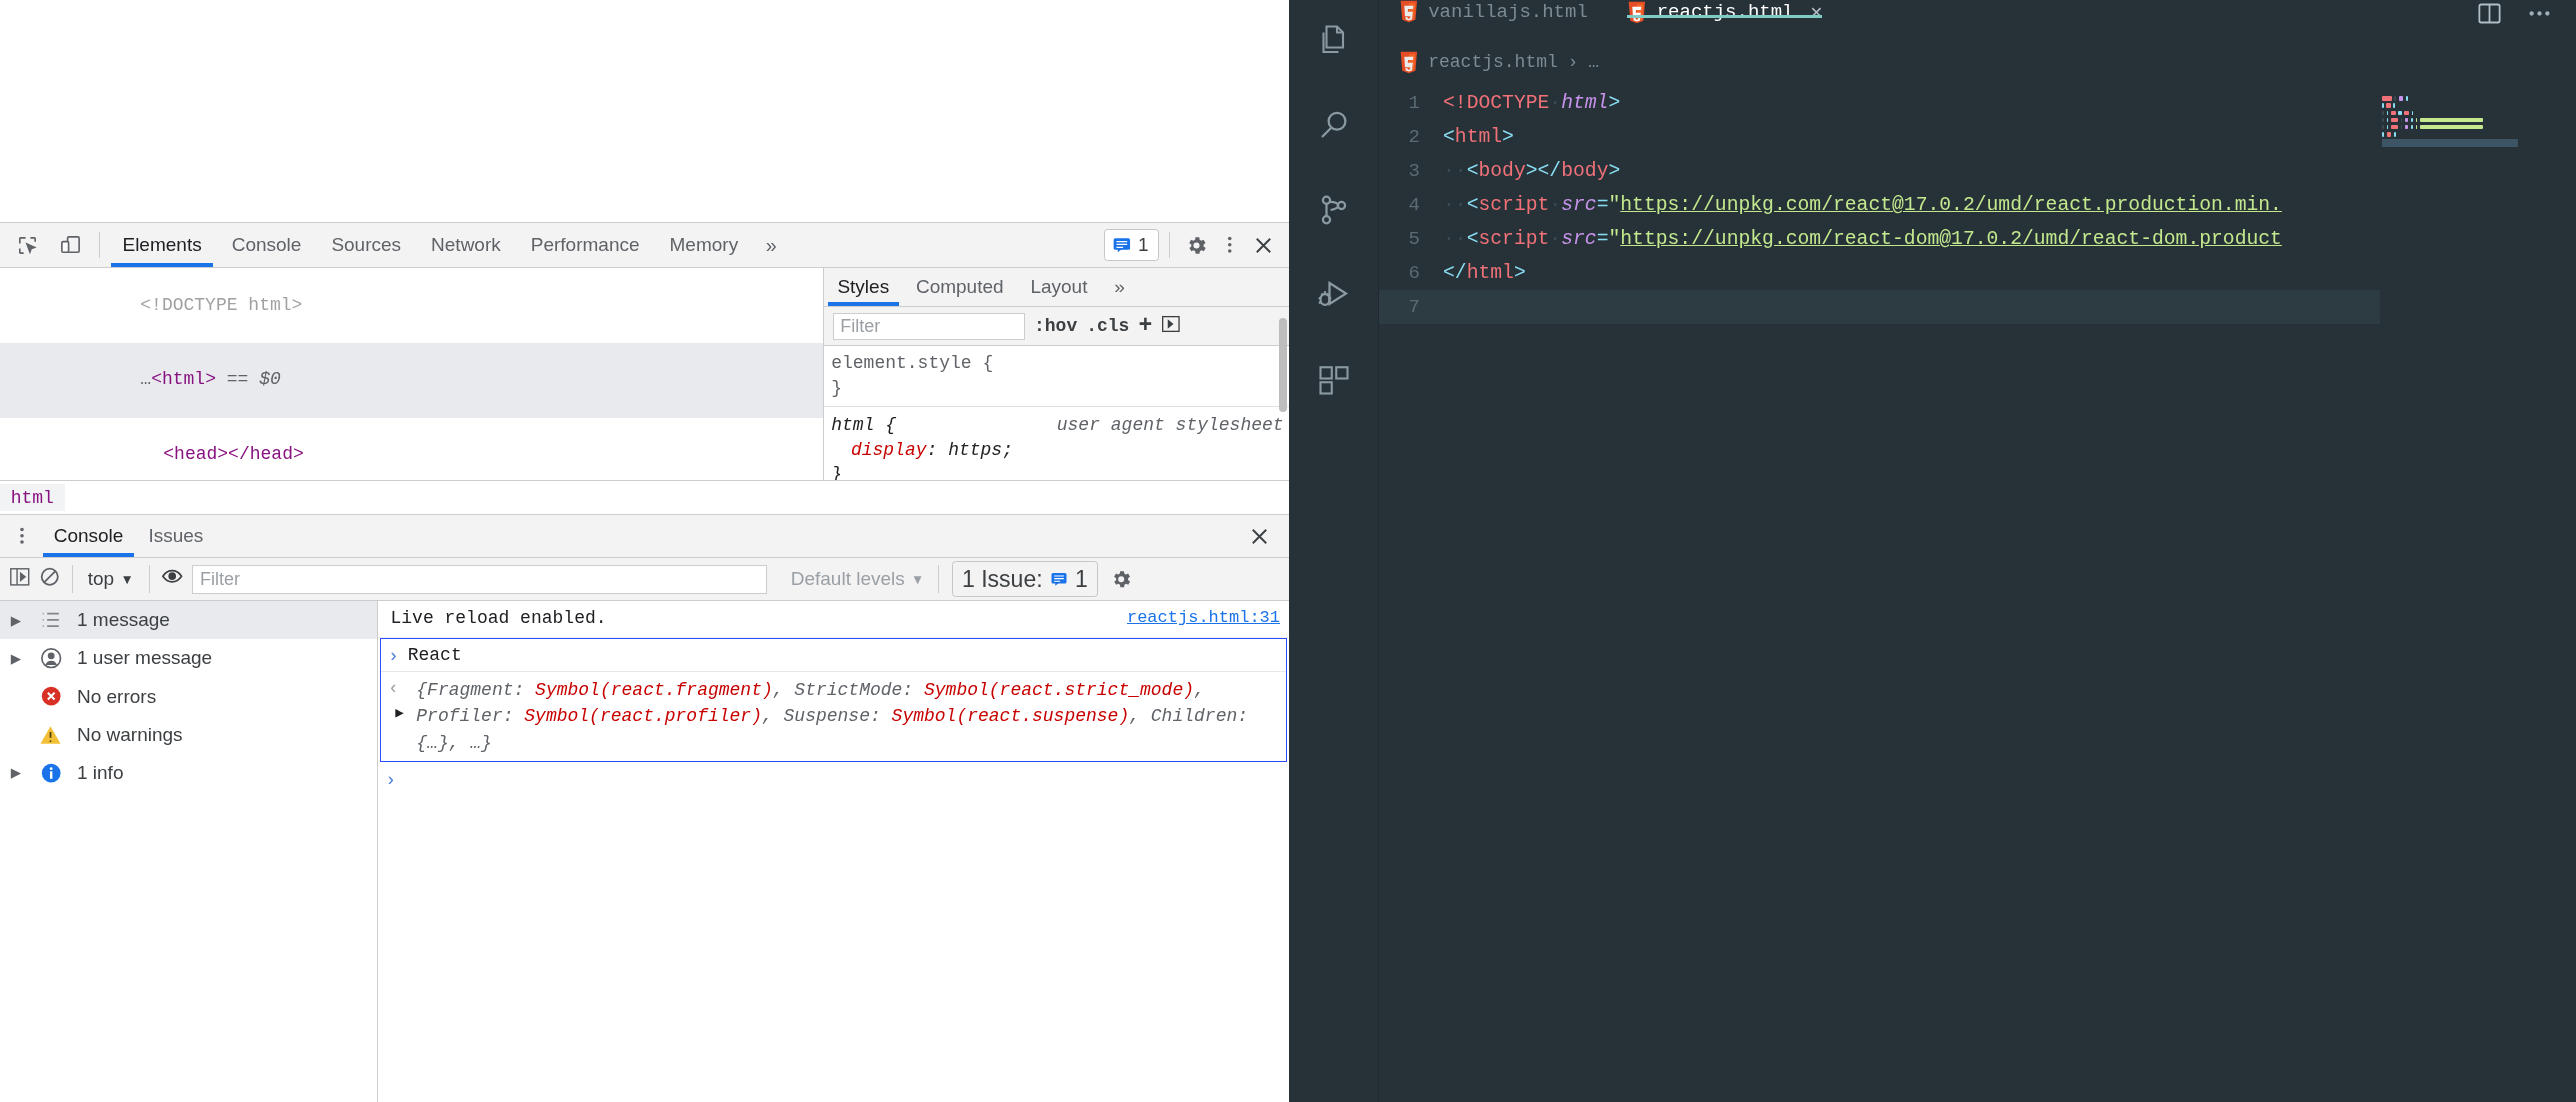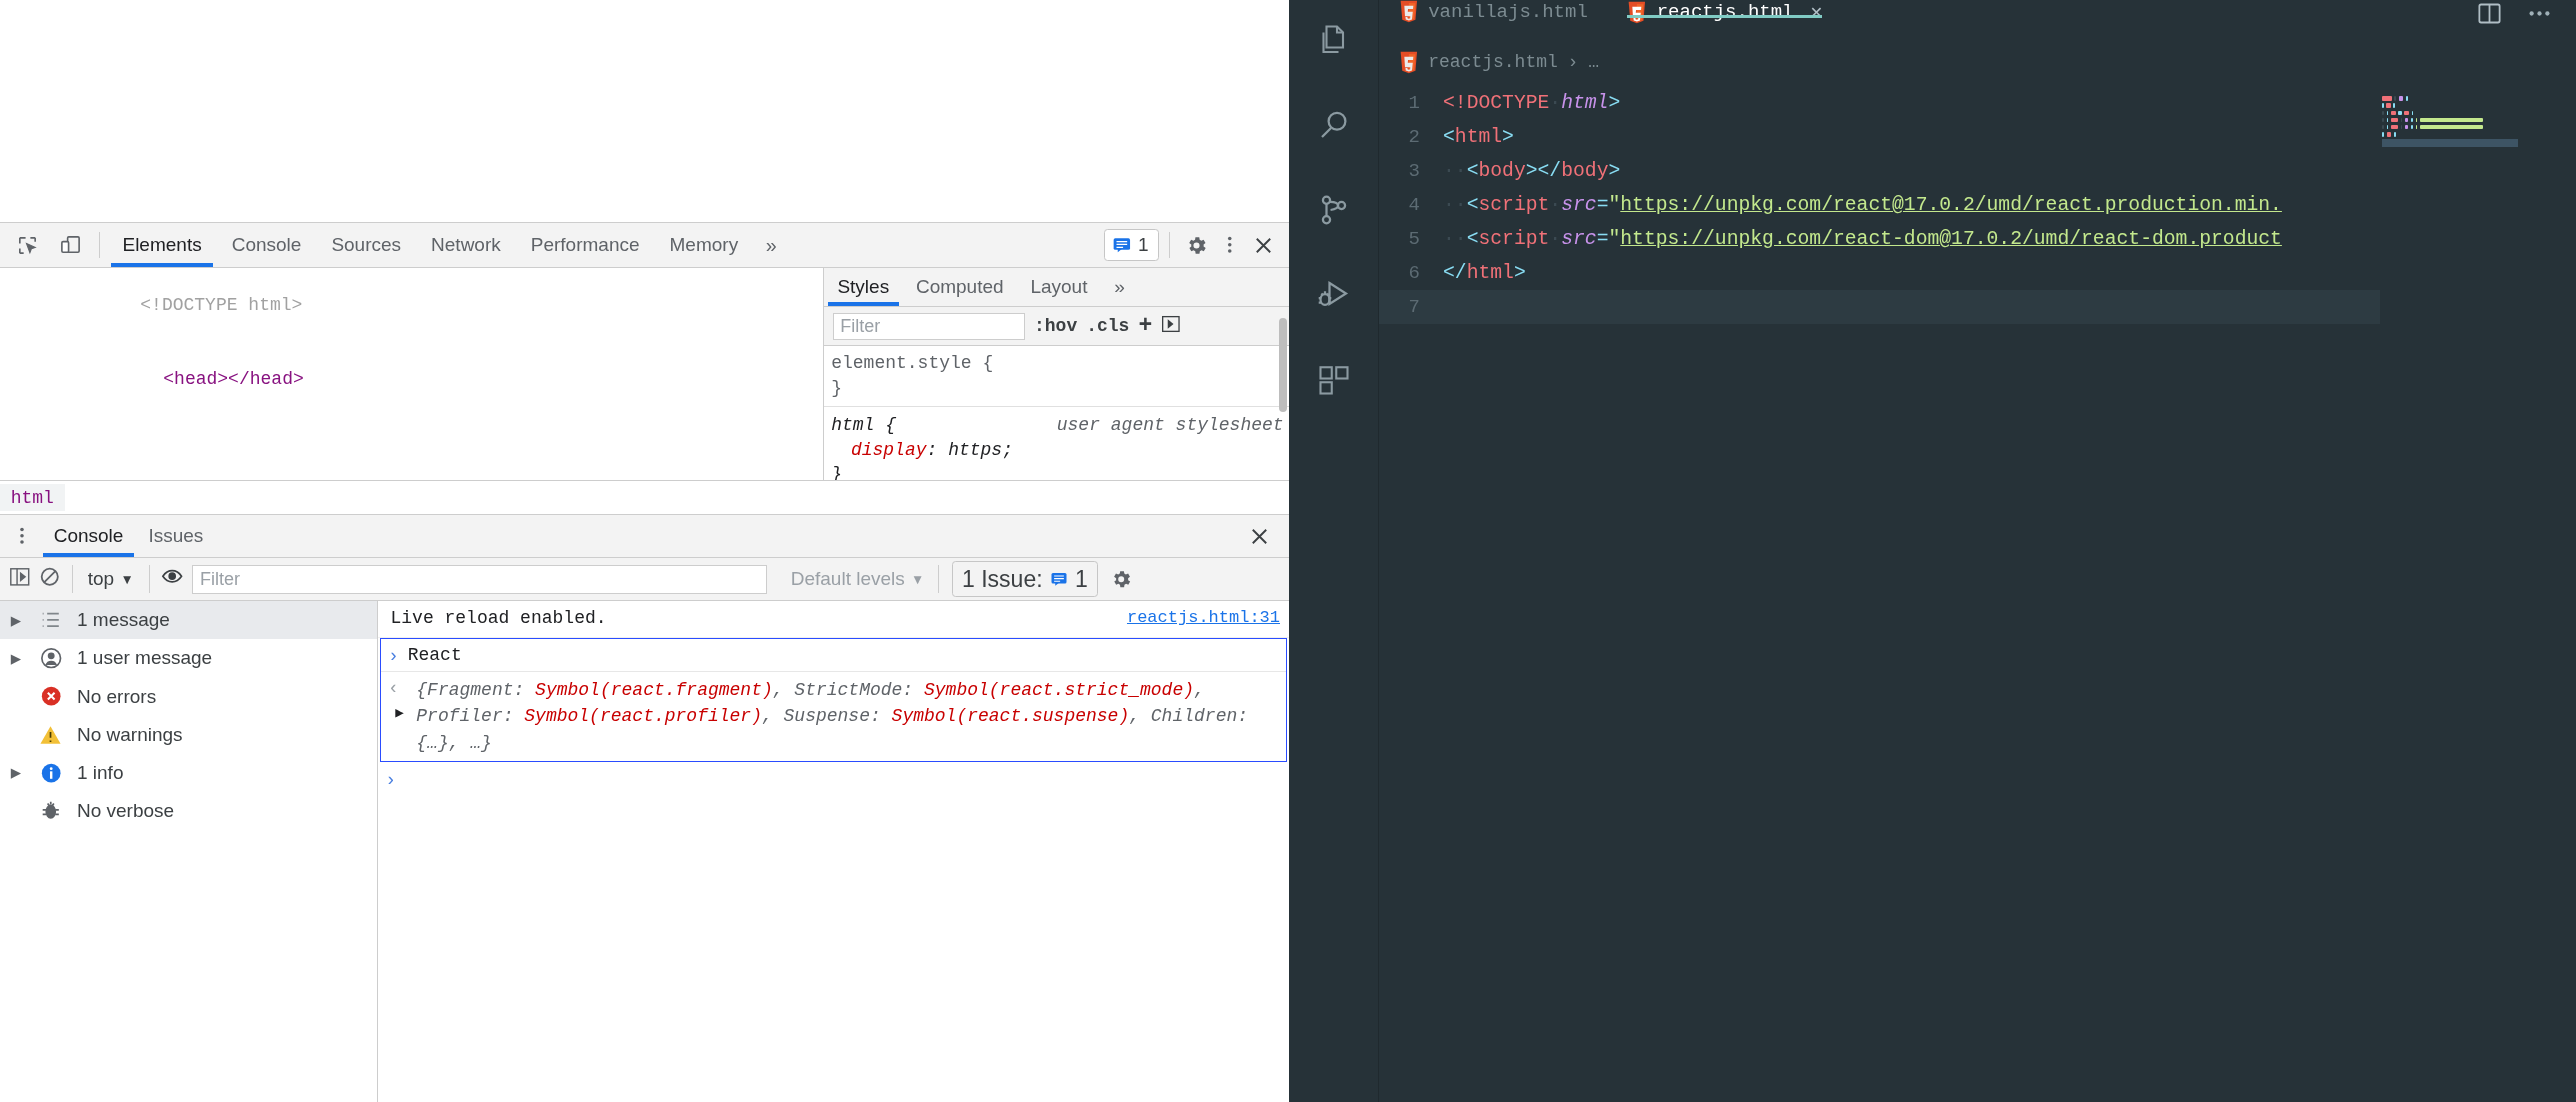--- a/index.html
+++ b/index.html
@@ -247,20 +247,23 @@
           </div>
         </div>
       </div>
 
       <div class="dt-body">
 
         <div class="dom-pane">
           <div class="dom-line">
             <span class="t-doctype">&lt;!DOCTYPE html&gt;</span>
           </div>
+          <div class="dom-line sel">
+            <span class="t-gray">…</span><span class="t-tag">&lt;html&gt;</span> <span class="t-ital">== $0</span>
+          </div>
           <div class="dom-line">
             <span style="padding-left:23px"></span><span class="t-tag">&lt;head&gt;&lt;/head&gt;</span>
           </div>
 
         </div>
 
         <div class="styles-pane">
           <div class="styles-tabbar">
             <div class="st-tab active">
                 <span>Styles</span>
@@ -434,30 +437,20 @@
               <span class="sb-ico">
                 <svg width="22.4" height="22.4" viewBox="0 0 24 24">
                   <circle cx="12" cy="12" r="10" fill="#1a73e8"></circle>
                   <circle cx="12" cy="7.2" r="1.5" fill="#fff"></circle>
                   <rect x="10.7" y="10" width="2.6" height="8" fill="#fff"></rect>
                 </svg>
               </span>
               <span>1 info</span>
             </div>
 
-            <div class="sb-item">
-              <span class="sb-tri"></span>
-              <span class="sb-ico">
-                <svg width="21.5" height="21.5" viewBox="0 0 24 24" fill="none" stroke="#5f6368" stroke-width="1.9">
-                  <ellipse cx="12" cy="13" rx="5" ry="7" fill="#5f6368"></ellipse>
-                  <path d="M12 2v3M8.5 4l1.6 2M15.5 4l-1.6 2M3 11h4M3 16h4M17 11h4M17 16h4"></path>
-                </svg>
-              </span>
-              <span>No verbose</span>
-            </div>
           </div>
 
           <div class="console-msgs">
             <div class="msg-row">
               <span class="msg-text">Live reload enabled.</span>
               <span class="msg-src">reactjs.html:31</span>
             </div>
 
             <div class="eval-block">
               <div class="eval-in">

